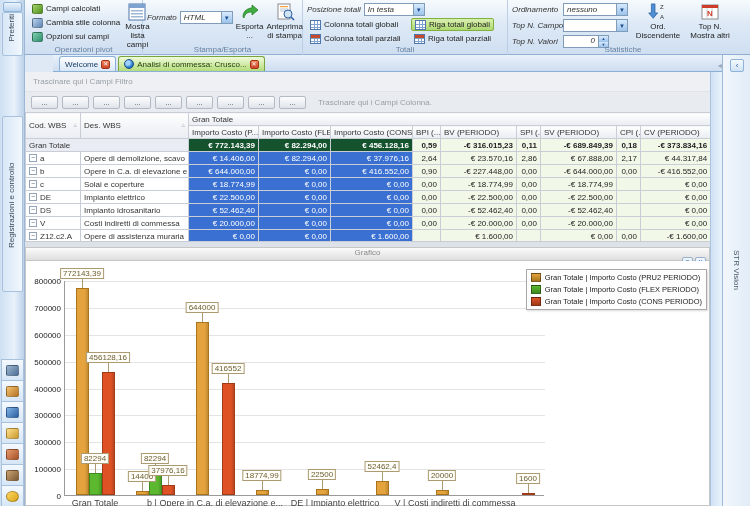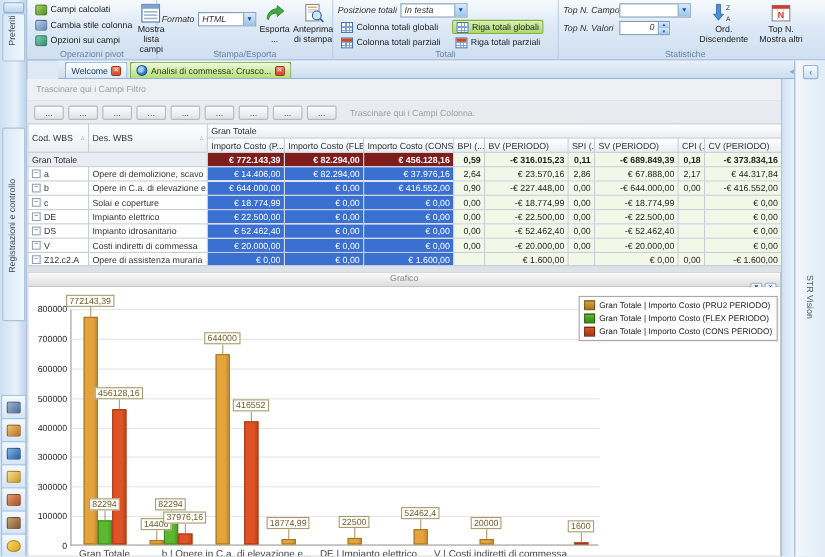--- a/index.html
+++ b/index.html
@@ -72,21 +72,21 @@
   .filter-bar { position:absolute; left:0; top:0; width:685px; height:20px; background:#eef0f3; border-bottom:1px solid #e0e3e8; color:#9aa0a8; padding:5px 0 0 8px; }
   .fields-row { position:absolute; left:0; top:20px; width:685px; height:20px; background:#e8ebef; display:flex; align-items:center; gap:4px; padding-left:6px; color:#9aa0a8; }
   .fbtn { width:27px; height:13px; border:1px solid #b4bac4; border-radius:2px; background:linear-gradient(#fdfdfe,#dfe3e9); color:#555; text-align:center; line-height:11px; }
   .col-hint { margin-left:8px; }
 
   table.pivot { position:absolute; left:0; top:40px; border-collapse:collapse; table-layout:fixed; width:685px; background:#fff; }
   .pivot th, .pivot td { border:1px solid #c9ced6; height:13px; padding:0 3px; overflow:hidden; white-space:nowrap; font-weight:normal; }
   .pivot th { background:linear-gradient(#fefefe,#e9edf2); text-align:left; color:#333; }
   .pivot th .sort { float:right; color:#b2bcc8; font-size:7px; }
   .cell-blue { background:#3a70d2; color:#fff; text-align:right; border-color:#5d8adf; }
-  tr.total .cell-blue { background:#7f1d1d; font-weight:bold; }
+  tr.total .cell-blue { background:#14532d; font-weight:bold; }
   .cell-green { background:#f2f8e8; text-align:right; color:#1d1d1d; }
   tr.total .cell-green { font-weight:bold; }
   .cell-label { background:#fff; }
   tr.total .cell-label { background:#e9edf3; }
   .exp { display:inline-block; width:8px; height:8px; border:1px solid #93a2b4; background:#fff; color:#5a6a7e; font-size:7px; line-height:6px; text-align:center; margin-right:3px; vertical-align:middle; }
 
   .splitter { position:absolute; left:0; top:169px; width:685px; height:6px; background:#dde2e9; border-top:1px solid #c8cdd5; }
 
   
   .chart-panel { position:absolute; left:0; top:175px; width:685px; height:259px; background:#fff; border:1px solid #c6c6c6; }
@@ -240,20 +240,27 @@
             <span>Riga totali parziali</span>
           </div>
         </div>
       </div>
       <div class="rgroup-label">Totali</div>
     </div>
 
     <div class="rgroup" style="width:230px; border-right:none;">
       <div style="display:flex; gap:4px;">
         <div class="stack">
+          <div class="combo-row">
+            <span style="width:48px; display:inline-block;">Ordinamento</span>
+            <span class="combo">
+              <span class="cval" style="min-width:52px">nessuno</span>
+              <span class="arrow">▼</span>
+            </span>
+          </div>
           <div class="combo-row">
             <span style="width:48px; display:inline-block;">Top N. Campo</span>
             <span class="combo">
               <span class="cval" style="min-width:52px"></span>
               <span class="arrow">▼</span>
             </span>
           </div>
           <div class="combo-row">
             <span style="width:48px; display:inline-block;">Top N. Valori</span>
             <span class="spin">

